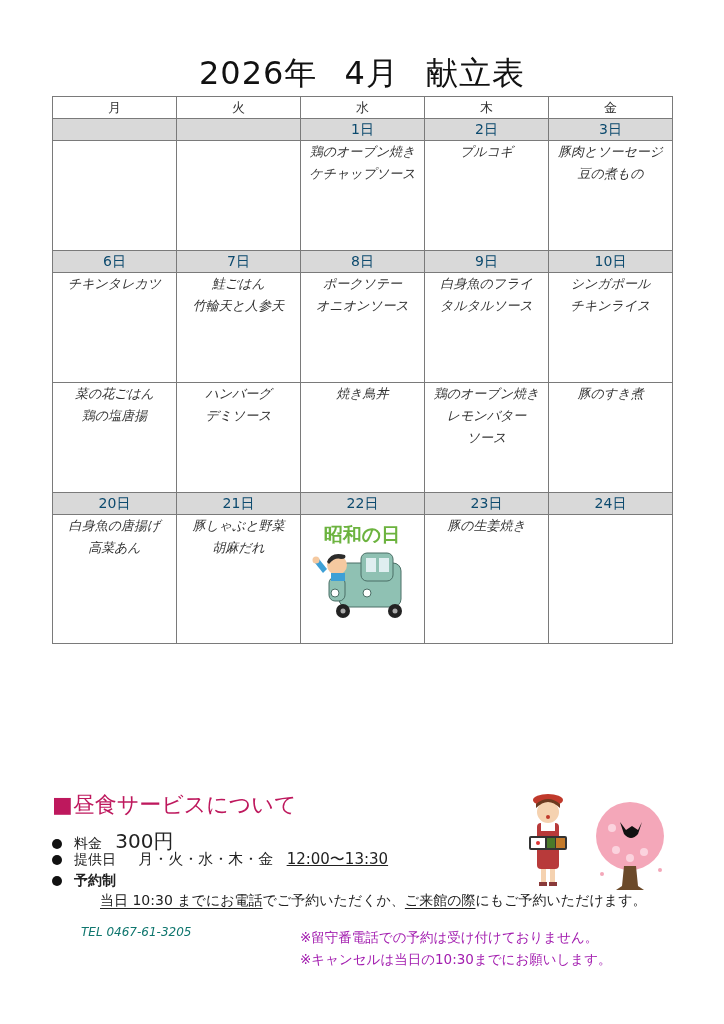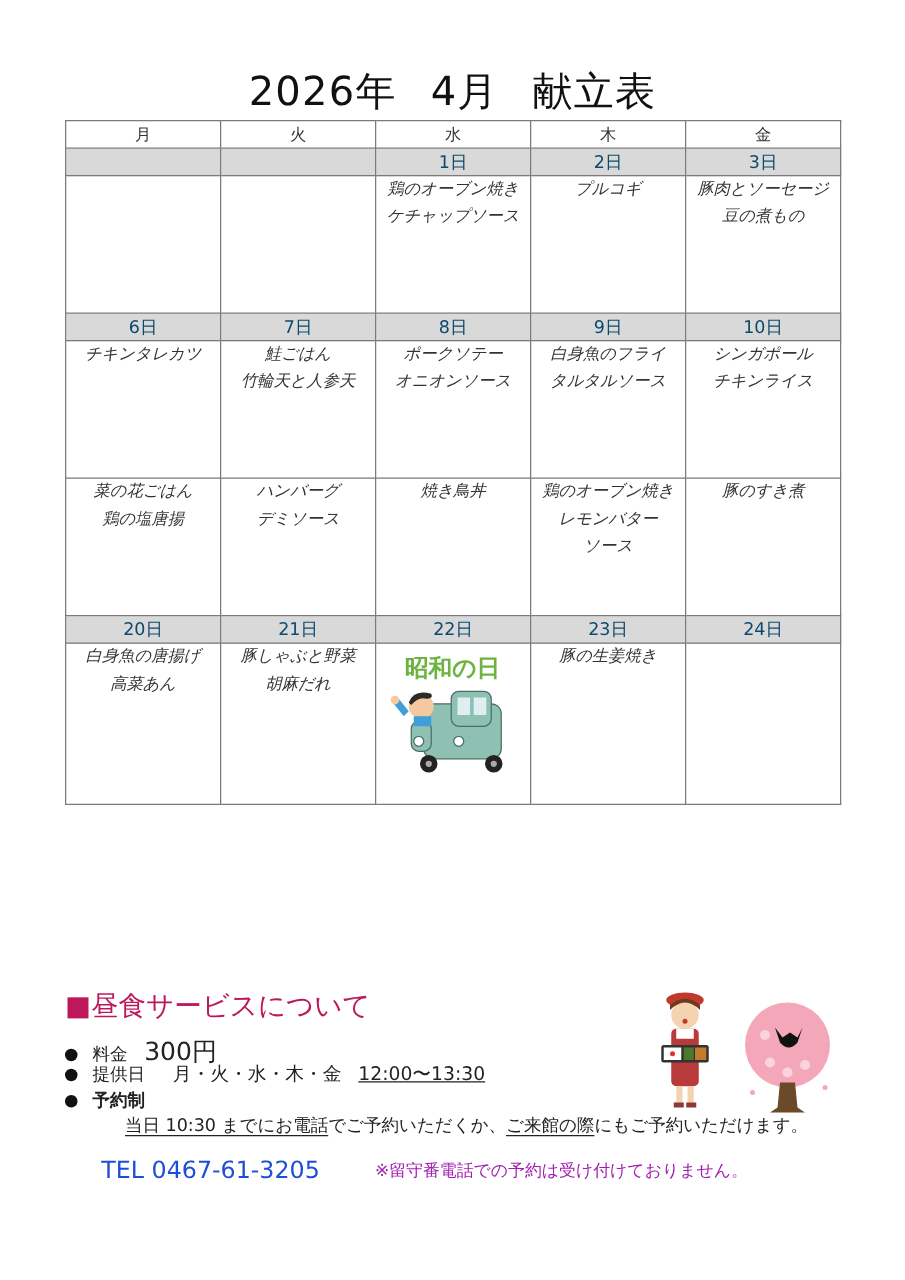--- a/index.html
+++ b/index.html
@@ -15,21 +15,21 @@
   tr.daterow td { height:21px; background:#d9d9d9; font-size:14px; color:#0c4a6e; }
   tr.menurow td { height:109px; vertical-align:top; font-size:13px; line-height:22px; color:#333; }
   .menu-text { white-space:pre-line;font-style:italic; }
   .illus { position:relative; width:122px; height:128px; }
   .section-title { position:absolute; left:52px; top:790px; font-size:22px; color:#be185d; }
   .info { position:absolute; left:52px; font-size:14px; color:#222; }
   .bullet { display:inline-block; width:10px; height:10px; border-radius:50%; background:#111;
             margin-right:12px; vertical-align:-1px; }
   .res-line { position:absolute; left:81px; top:892px; font-size:14px; color:#222; white-space:nowrap;margin-left:19px; }
   .res-line u { text-underline-offset:3px; }
-  .tel { position:absolute; left:81px; top:925px; font-size:19px; color:#1d4ed8; }
+  .tel { position:absolute; left:81px; top:925px; font-size:12px; color:#0f766e;font-style:italic; }
   .notes { position:absolute; left:300px; top:926px; font-size:13.5px; line-height:22px; color:#a21caf; }
   .staff { position:absolute; left:525px; top:790px; width:46px; height:100px; }
   .tree { position:absolute; left:594px; top:800px; width:72px; height:92px; }
 </style>
 </head>
 <body>
 
 <div class="title">
   <span>2026年</span>
   <span>4月</span>
@@ -200,20 +200,21 @@
 </div>
 
 <div class="res-line">
   <u>当日 10:30 までにお電話</u><span>でご予約いただくか、</span><u>ご来館の際</u><span>にもご予約いただけます。</span>
 </div>
 
 <div class="tel">TEL 0467-61-3205</div>
 
 <div class="notes">
   <div>※留守番電話での予約は受け付けておりません。</div>
+  <div>※キャンセルは当日の10:30までにお願いします。</div>
 </div>
 
 <div class="staff">
   <svg width="46" height="100" viewBox="0 0 46 100">
     <ellipse cx="23" cy="10" rx="15" ry="6" fill="#c0392b"></ellipse>
     <circle cx="23" cy="22" r="11" fill="#f5d2b0"></circle>
     <path d="M11 18 Q23 6 35 18 L35 14 Q23 4 11 14 Z" fill="#6b3a1f"></path>
     <circle cx="23" cy="27" r="2" fill="#c0392b"></circle>
     <rect x="12" y="33" width="22" height="46" rx="4" fill="#b83a3a"></rect>
     <rect x="16" y="33" width="14" height="8" fill="#ffffff"></rect>

